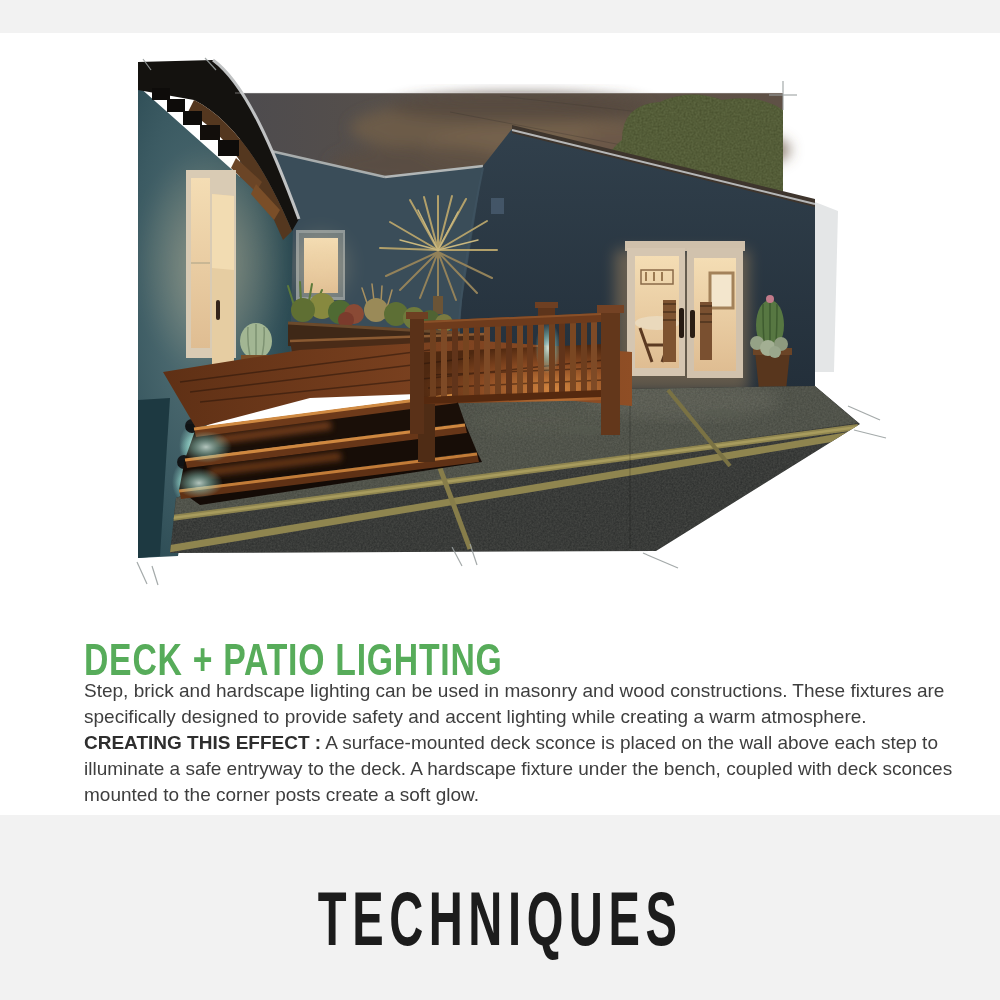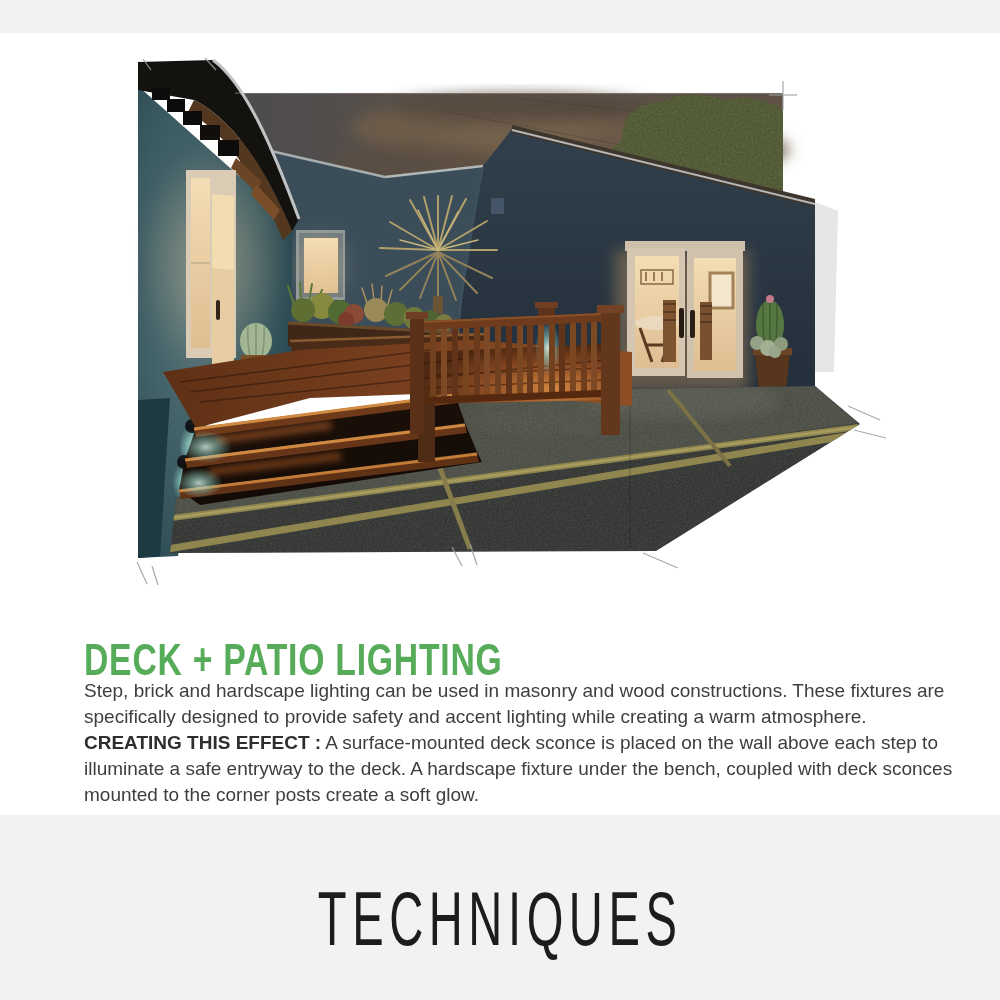--- a/index.html
+++ b/index.html
@@ -13,21 +13,21 @@
   .para-1{top:659px;}
   .para-2{top:711px;}
   .para b{color:#2e2e2e;}
   .band-footer{position:absolute;left:0;top:815px;width:1000px;height:185px;background:#f2f2f2;}
   .brandline{position:absolute;left:0;top:840px;width:1000px;text-align:center;font-size:46px;
     line-height:1;letter-spacing:3px;white-space:nowrap;}
   .brandline .inner{display:inline-block;transform:scaleX(0.66);transform-origin:center top;}
   .brand-green{color:#57ac5a;}
   .brand-dark{color:#242424;}
   .brandword{position:absolute;left:0;top:881px;width:1000px;text-align:center;font-size:76px;
-    font-weight:normal;line-height:1;letter-spacing:9px;color:#1c1c1c;white-space:nowrap;}
+    font-weight:bold;line-height:1;letter-spacing:9px;color:#1c1c1c;white-space:nowrap;}
   .brandword .inner{display:inline-block;transform:scaleX(0.62);transform-origin:center top;}
 </style>
 </head>
 <body>
 
 <div class="page">
 
   <div class="band-top"></div>
 
   <svg class="art" viewBox="0 0 1000 1000" aria-hidden="true">

